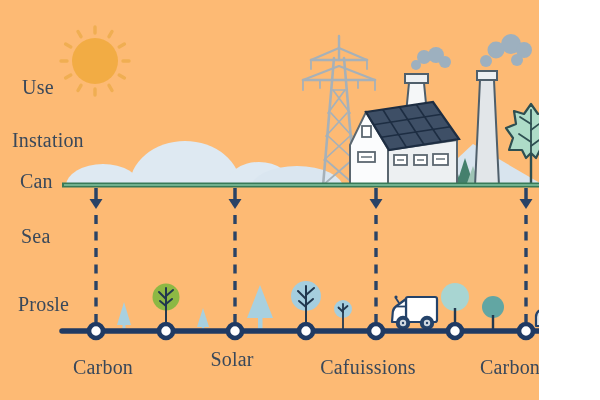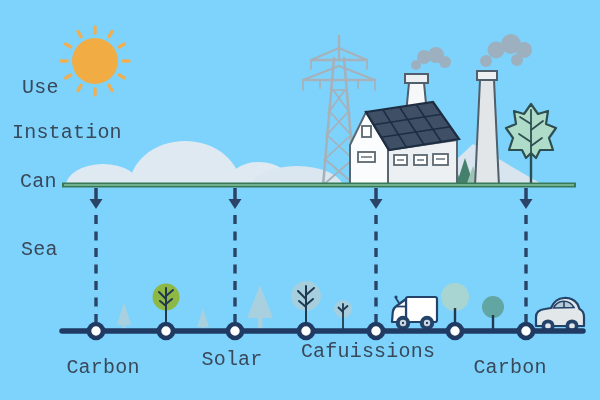--- a/index.html
+++ b/index.html
@@ -1,18 +1,18 @@
 <!DOCTYPE html>
 <html><head>
 <meta charset="utf-8">
 <style>
   html,body{margin:0;padding:0;background:#ffffff;}
   .canvas{
-    position:relative;width:600px;height:400px;overflow:hidden;
-    background:#7dd3fc;font-family:Liberation Mono, monospace;
+    position:relative;width:539px;height:400px;overflow:hidden;
+    background:#fdba74;font-family:Liberation Serif, serif;
   }
   .scene{position:absolute;left:0;top:0;width:600px;height:400px;}
   .lbl{
     position:absolute;color:#39485a;font-size:20px;line-height:23px;
     white-space:nowrap;letter-spacing:.2px;
   }
   .lbl-left{text-align:left;}
   .lbl-axis{transform:translateX(-50%);}
 </style>
 </head>
@@ -272,22 +272,23 @@
         <circle cx="235" cy="331" r="7"></circle>
         <circle cx="306" cy="331" r="7"></circle>
         <circle cx="376" cy="331" r="7"></circle>
         <circle cx="455" cy="331" r="7"></circle>
         <circle cx="526" cy="331" r="7"></circle>
       </g>
     </g>
   </svg>
 
   <div class="lbl lbl-left" style="left:22px;top:76px">Use</div>
-  <div class="lbl lbl-left" style="left:12px;top:121px">Instation</div>
+  <div class="lbl lbl-left" style="left:12px;top:129px">Instation</div>
   <div class="lbl lbl-left" style="left:20px;top:170px">Can</div>
-  <div class="lbl lbl-left" style="left:21px;top:238px">Sea</div>
+  <div class="lbl lbl-left" style="left:21px;top:225px">Sea</div>
+  <div class="lbl lbl-left" style="left:18px;top:293px">Prosle</div>
 
   <div class="lbl lbl-axis" style="left:103px;top:356px">Carbon</div>
   <div class="lbl lbl-axis" style="left:232px;top:348px">Solar</div>
-  <div class="lbl lbl-axis" style="left:368px;top:340px">Cafuissions</div>
+  <div class="lbl lbl-axis" style="left:368px;top:356px">Cafuissions</div>
   <div class="lbl lbl-axis" style="left:510px;top:356px">Carbon</div>
 
 </div>
 
 </body></html>

